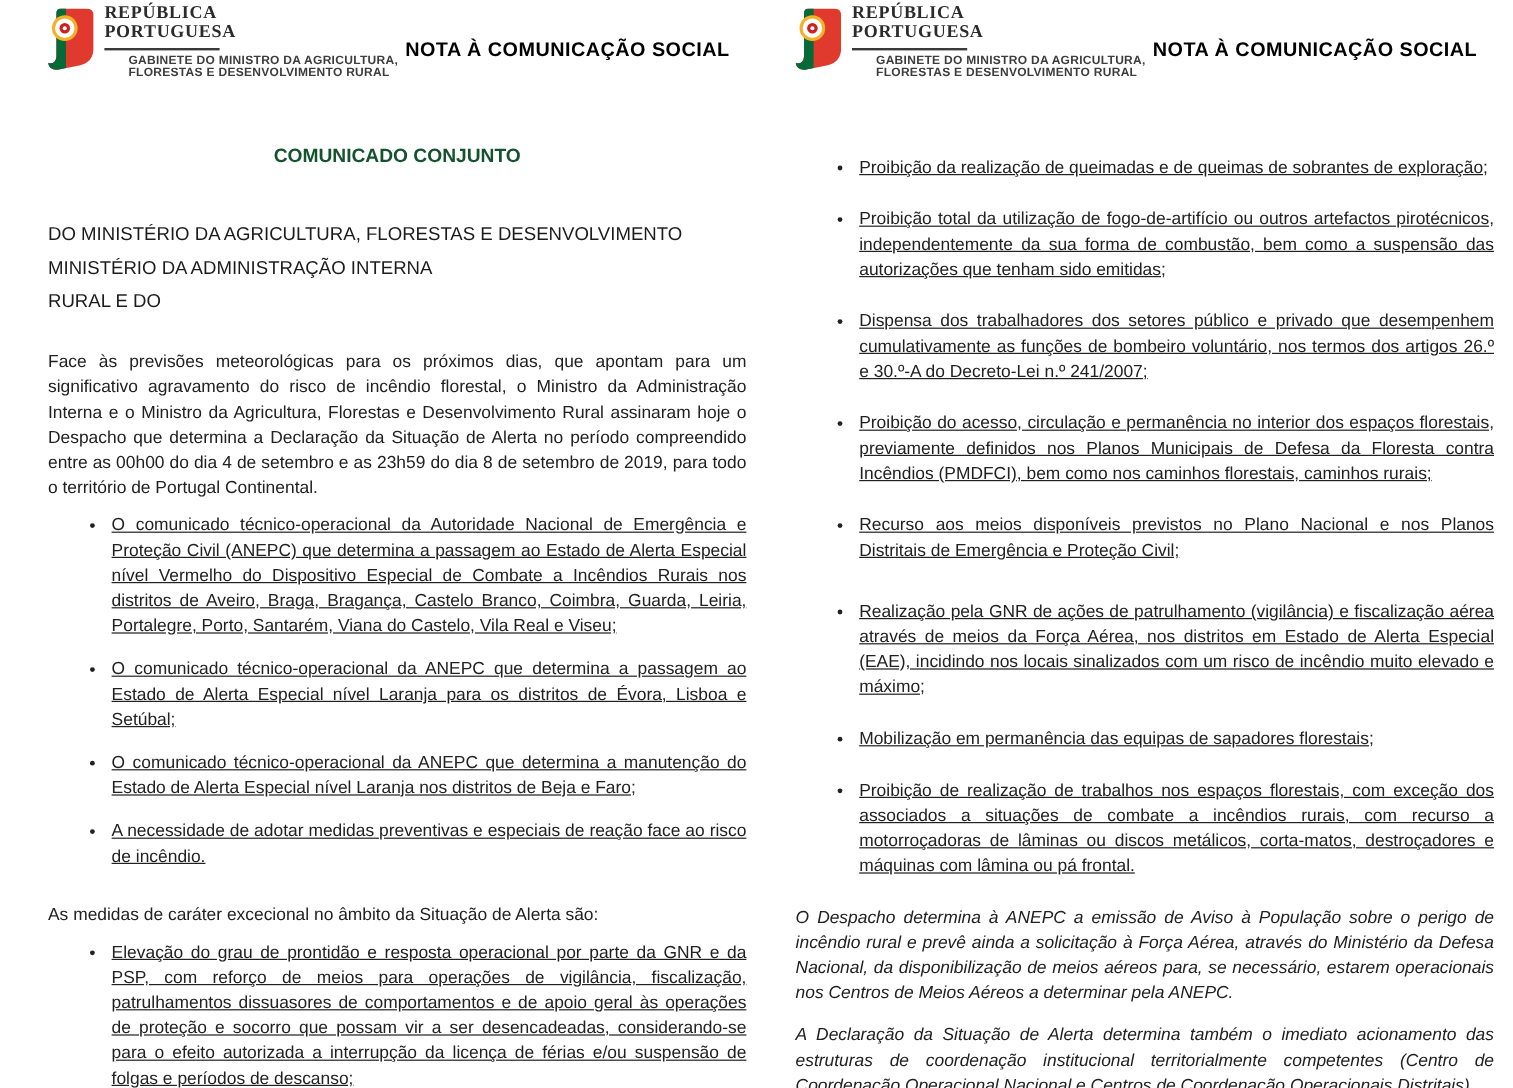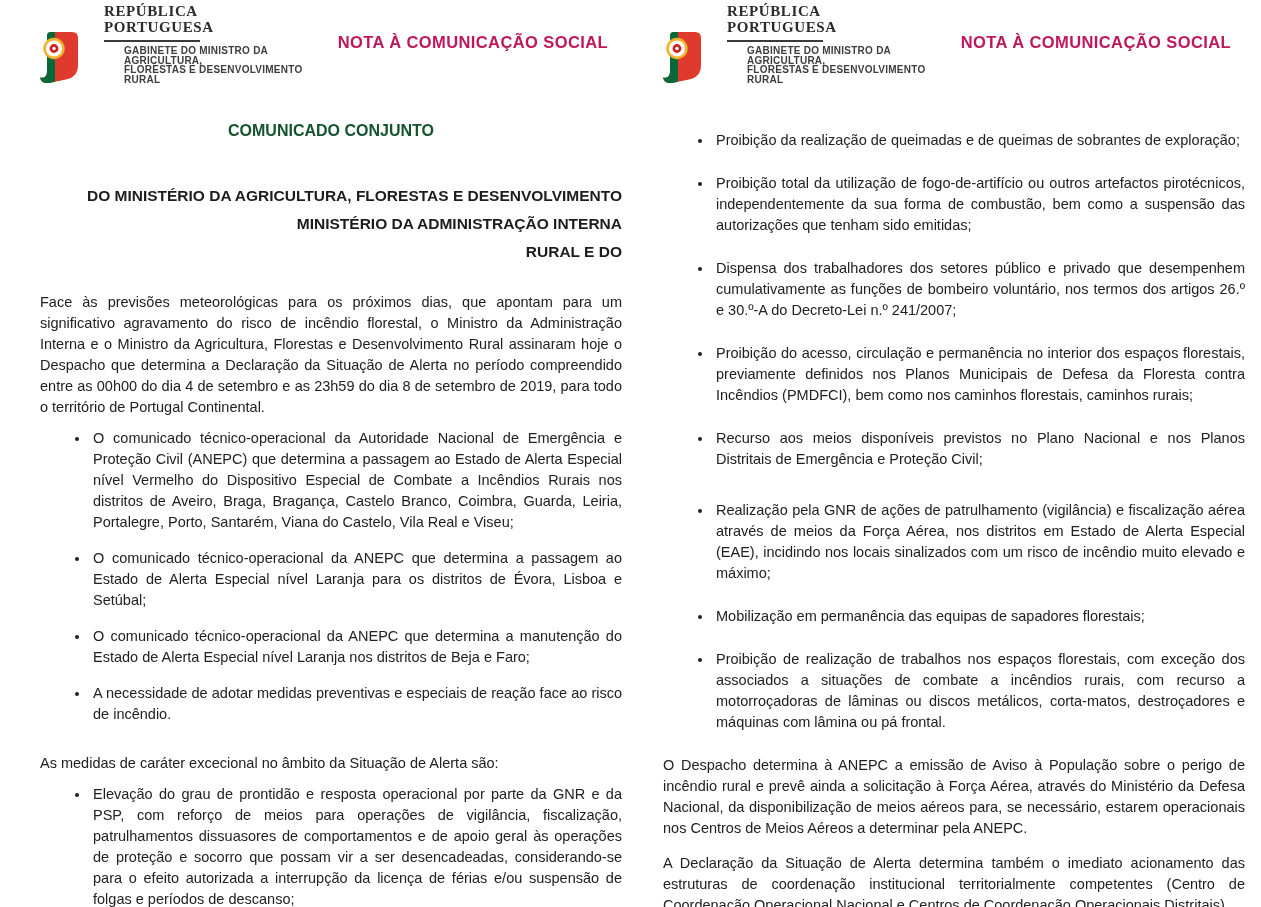--- a/index.html
+++ b/index.html
@@ -7,59 +7,59 @@
   body {
     width:1261px; height:907px; position:relative; overflow:hidden;
     font-family:"Liberation Sans", sans-serif; color:#212121;
   }
   .page { position:absolute; top:0; width:582px; }
   .page-left  { left:40px; }
   .page-right { left:663px; }
 
   
   .doc-header { display:flex; justify-content:space-between; align-items:flex-start; height:92px; }
-  .logo-block { display:flex; align-items:flex-end; gap:26px; }
+  .logo-block { display:flex; align-items:center; gap:9px; }
   .logo-flag  { width:38px; height:52px; flex:0 0 auto; }
   .logo-texts { padding-top:3px; }
   .logo-wordmark {
     font-family:"Liberation Serif", serif; font-weight:bold;
     font-size:15px; line-height:16px; letter-spacing:.6px; color:#2b2b2b;
   }
   .logo-rule { width:96px; height:2px; background:#3a3a3a; margin:5px 0 4px; }
   .logo-office {
     font-size:10px; font-weight:bold; line-height:9.5px;
     letter-spacing:.25px; color:#3d3d3d;margin-left:20px;
   }
   .press-note {
     margin-top:33px; padding-right:14px;
-    font-size:16.5px; font-weight:bold; letter-spacing:.4px; color:#be185d;
+    font-size:16.5px; font-weight:bold; letter-spacing:.4px; color:#000000;
     white-space:nowrap;
     text-align:right;
   }
 
   
   .main-title { margin-top:30px; text-align:center; font-size:16px; font-weight:bold; color:#14532d; }
   .sub-title  { margin-top:42px; }
-  .sub-title div { text-align:right; font-size:15.5px; font-weight:bold; line-height:28px; white-space:nowrap; color:#1c1c1c; }
+  .sub-title div { text-align:left; font-size:15.5px; font-weight:normal; line-height:28px; white-space:nowrap; color:#1c1c1c; }
 
   
   .para  { font-size:14.5px; line-height:21px; text-align:justify; }
   .intro { margin-top:26px; }
   .lead  { margin-top:28px; font-size:14.5px; line-height:21px; }
 
   ul.bullets { margin:10px 0 0 0; padding-left:50px; list-style:disc outside; }
   ul.bullets li {
     font-size:14.5px; line-height:21px; text-align:justify;
-    margin-bottom:15px; padding-left:3px;
+    margin-bottom:15px; padding-left:3px;text-decoration:underline;
   }
   ul.bullets-right { margin-top:38px; }
   ul.bullets-right li { margin-bottom:22px; }
   ul.bullets-right li.gap-before { margin-top:30px; }
 
-  .closing { margin-top:0; }
+  .closing { margin-top:0;font-style:italic; }
   .closing + .closing { margin-top:14px; }
 </style>
 </head>
 <body>
 
 <div class="page page-left">
 
   <div class="doc-header">
     <div class="logo-block">
       <svg class="logo-flag" viewBox="0 0 38 52">

